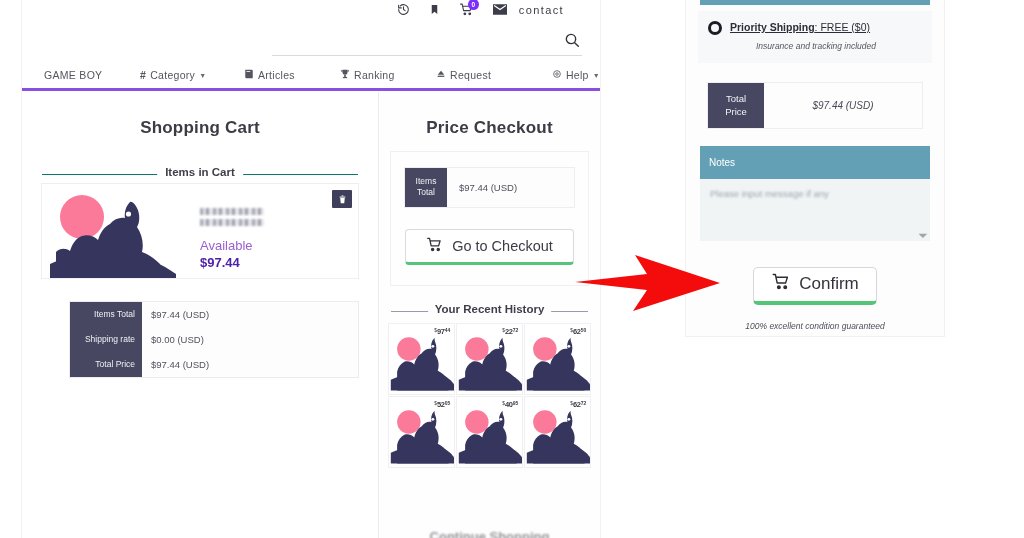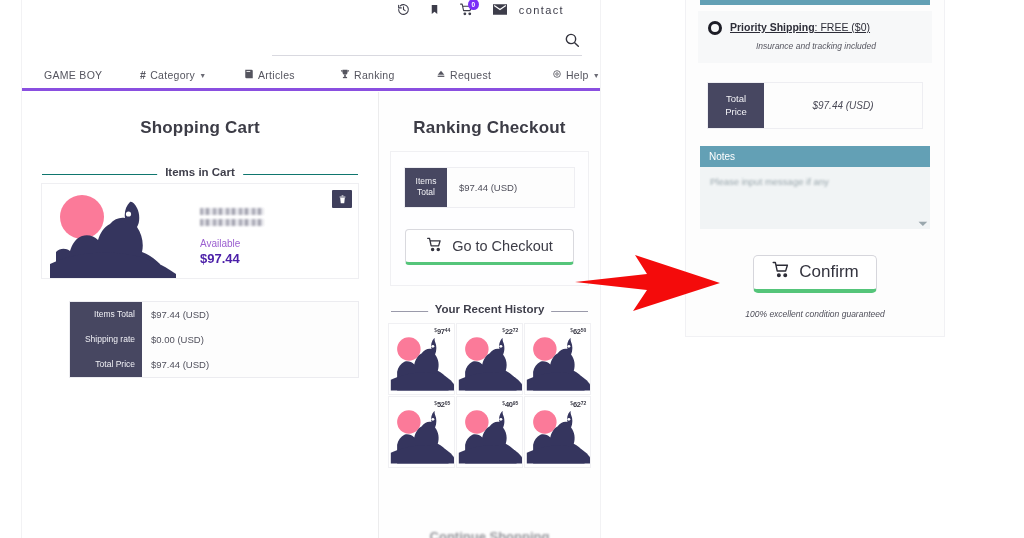--- a/index.html
+++ b/index.html
@@ -65,21 +65,21 @@
                       background: #fff; padding: 0 8px; font-size: 11.5px; font-weight: 700; color: #3f3f4b; white-space: nowrap; }
 
   
   .item-card { position: relative; margin: 9px 20px 0 20px; background: #fff;
                box-shadow: 0 0 0 1px #efeff2; height: 94px; display: flex; }
   .item-thumb { width: 144px; height: 94px; background: #fff; position: relative; overflow: hidden; }
   .item-info { flex: 1; padding: 24px 0 0 14px; }
   .blurline { height: 7px; width: 64px; margin-bottom: 4px;
      background: repeating-linear-gradient(90deg,#9a9aa8 0 3px, #d8d8e0 3px 6px, #8f8f9e 6px 9px, #e2e2e8 9px 13px);
      filter: blur(1.1px); opacity:.85; }
-  .avail { font-size: 10px; color: #9b5fd0; filter: blur(.5px); margin-top: 12px; }
+  .avail { font-size: 13px; color: #9b5fd0; filter: blur(.5px); margin-top: 12px; }
   .price-lbl { font-size: 13px; font-weight: 700; color: #4b1fa8; filter: blur(.45px); margin-top: 2px; }
   .trash-btn { position: absolute; right: 6px; top: 6px; width: 20px; height: 18px; background: #3f3f5c;
                display: flex; align-items: center; justify-content: center; border-radius: 1px; }
 
   
   .totals { margin: 24px 20px 0 48px; box-shadow: 0 0 0 1px #ececf0; display: grid;
             grid-template-columns: 72px 1fr; font-size: 9.5px; background:#fcfcfd; }
   .totals .k { background: #474761; color: #f0f0f5; text-align: right; padding: 7px 7px; font-size: 8.5px; }
   .totals .v { color: #50505c; padding: 7px 9px; background: #fdfdfd; }
 
@@ -118,21 +118,21 @@
   .ship-txt { font-size: 10.5px; color: #2d2d38; text-decoration: underline; }
   .ship-txt b { font-weight: 700; }
   .ship-sub { margin-top: 6px; text-align: center; font-size: 8.5px; font-style: italic; color: #55555f; }
 
   .tp-box { margin: 20px 22px 0 22px; display: grid; grid-template-columns: 56px 1fr; box-shadow: 0 0 0 1px #eeeef2; }
   .tp-k { background: #474761; color: #f2f2f6; font-size: 9.5px; text-align: center; padding: 9px 3px; line-height: 1.4; }
   .tp-v { background: #fdfdfd; color: #4a4a57; font-size: 10px; font-style: italic; display: flex;
           align-items: center; justify-content: center; }
 
   .notes-hdr { margin: 18px 14px 0 14px; background: #63a0b5; color: #fff; font-size: 10px;
-               padding: 5px 9px; }
+               padding: 11px 9px; }
   .notes-area { margin: 0 14px; height: 62px; background: #f1f4f5; position: relative; }
   .notes-ph { position: absolute; left: 10px; top: 9px; font-size: 9.5px; color: #9aa7ad; filter: blur(1.3px); }
   .notes-grip { position: absolute; right: 4px; bottom: 3px; font-size: 8px; color: #9aa7ad; transform: rotate(45deg); }
 
   .confirm-btn { margin: 26px auto 4px auto; width: 124px; height: 38px; background: #fff;
                  border: 1px solid #d6d6dc; border-bottom: 4px solid #55c57a; border-radius: 5px;
                  display: flex; align-items: center; justify-content: center; gap: 8px;
                  font-size: 17px; color: #33333e; }
   .guarantee { margin-top: 16px; text-align: center; font-size: 8.5px; font-style: italic; color: #4f4f5a; }
 
@@ -287,21 +287,21 @@
             <div class="k">Items Total</div>
             <div class="v">$97.44 (USD)</div>
             <div class="k">Shipping rate</div>
             <div class="v">$0.00 (USD)</div>
             <div class="k">Total Price</div>
             <div class="v">$97.44 (USD)</div>
           </div>
         </div>
 
         <div class="col-right">
-          <div class="col-title">Ranking Checkout</div>
+          <div class="col-title">Price Checkout</div>
 
           <div class="ck-card">
             <div class="items-total-box">
               <div class="itb-k">
                 <div>Items</div>
                 <div>Total</div>
               </div>
               <div class="itb-v">$97.44 (USD)</div>
             </div>
 

